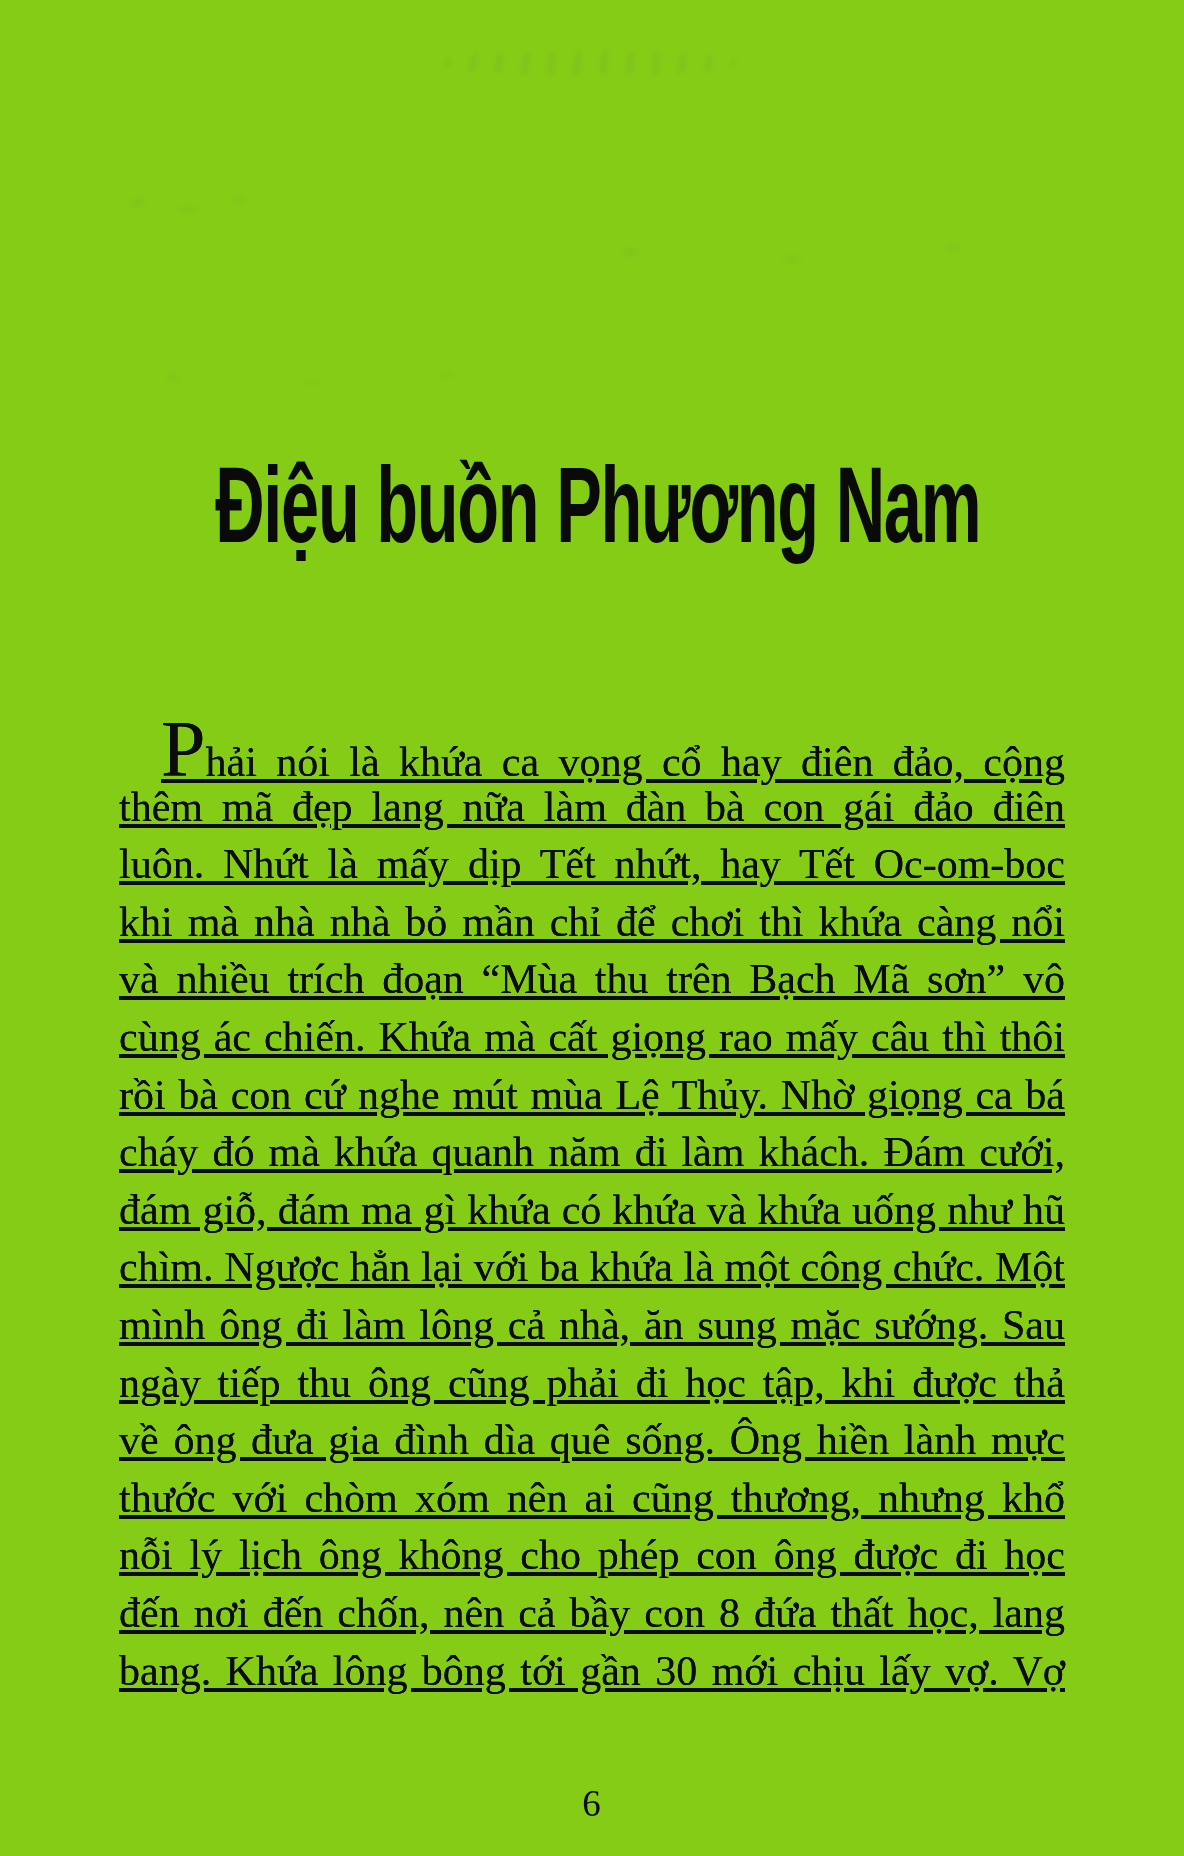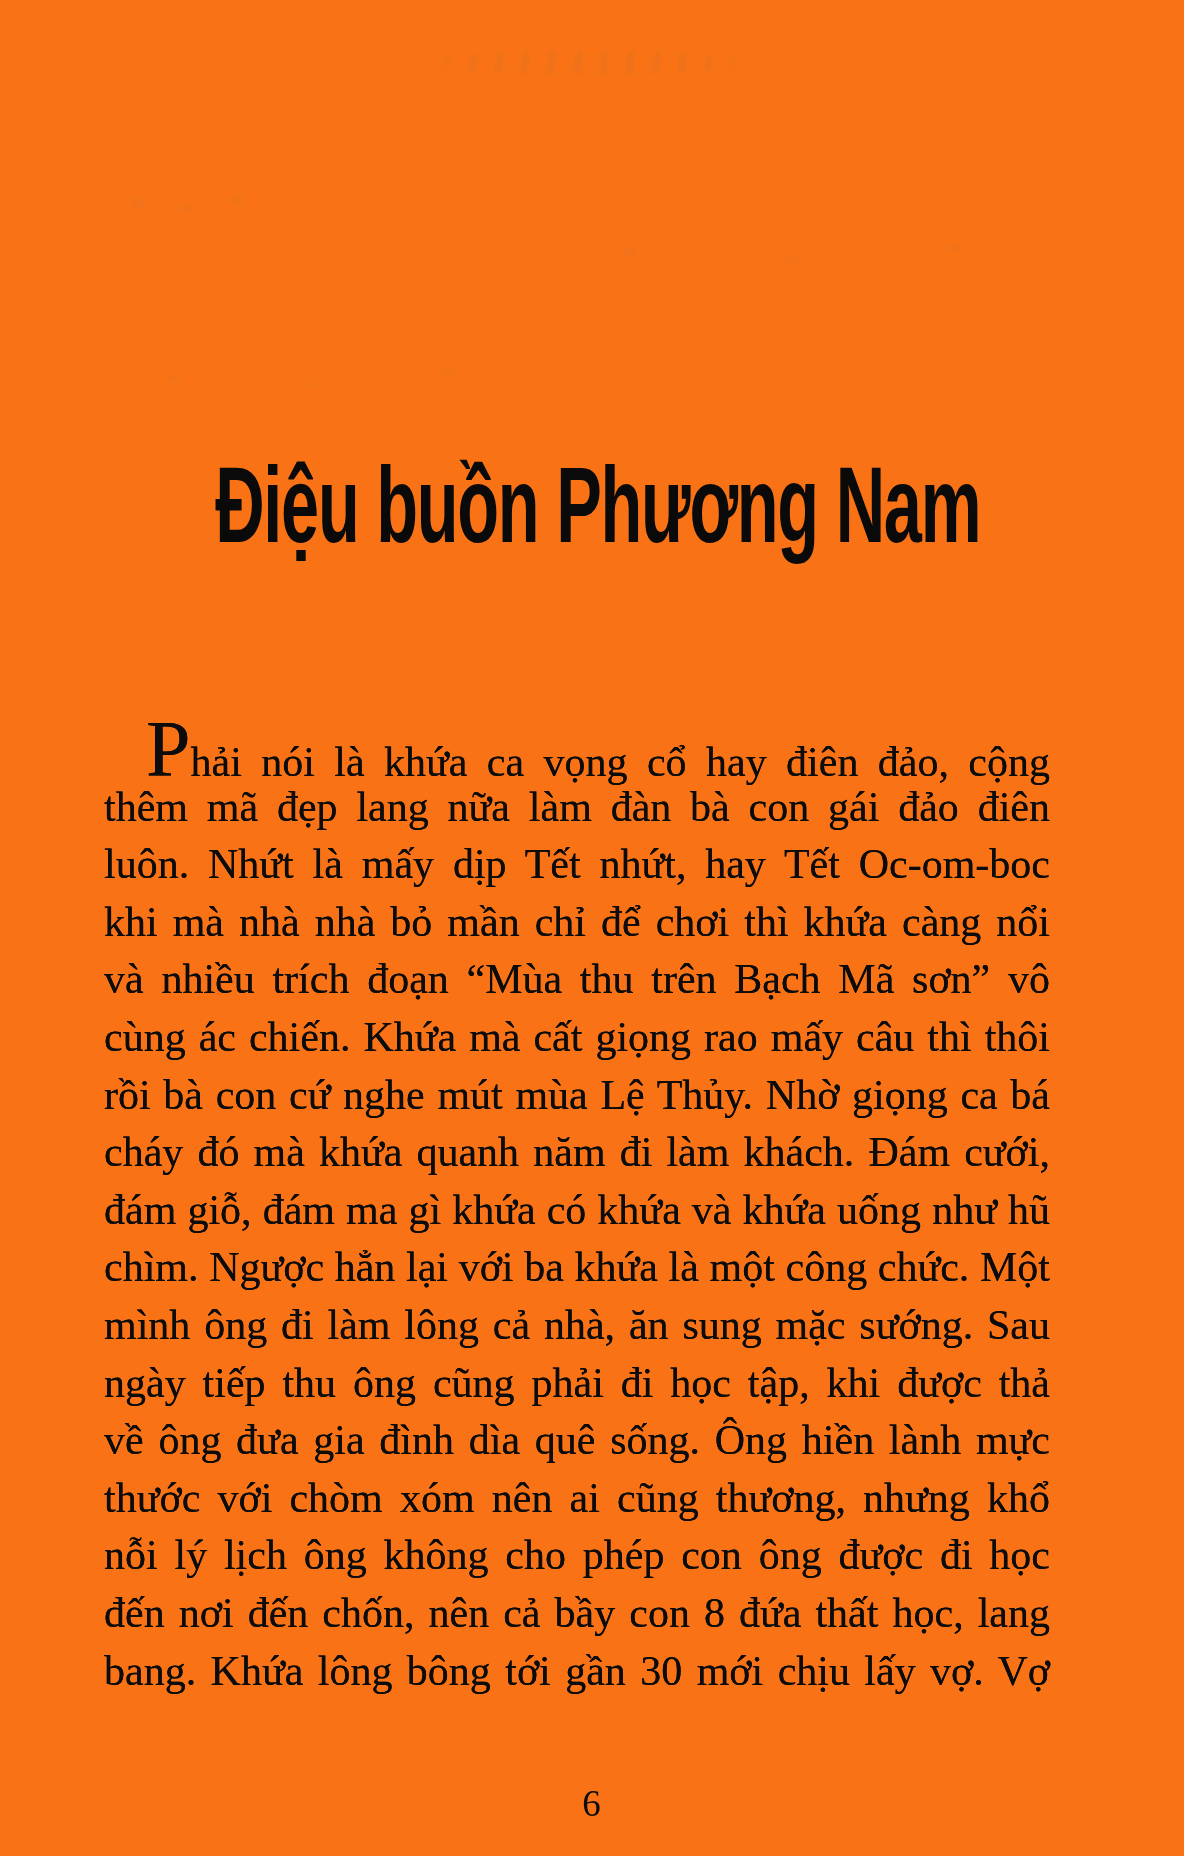--- a/index.html
+++ b/index.html
@@ -1,19 +1,19 @@
 <!DOCTYPE html>
 <html><head>
 <meta charset="utf-8">
 <style>
   html,body{margin:0;padding:0;background:#ffffff;}
   .page{
     position:relative;
     width:1184px;height:1856px;
-    background:#f97316;
+    background:#84cc16;
     overflow:hidden;
     font-family:"Liberation Serif","DejaVu Serif",serif;
     color:#0c0c0c;
   }
   
   .title-wrap{
     position:absolute;top:448px;left:0;right:0;
     text-align:center;
     white-space:nowrap;
   }
@@ -24,24 +24,25 @@
     font-size:107px;
     line-height:1.08;
     letter-spacing:-2px;
     transform:scaleX(0.64);
     transform-origin:center top;
     color:#0a0a0a;
   }
   
   .body-text{
     position:absolute;
-    top:721px;left:104px;width:946px;
+    top:721px;left:119px;width:946px;
     font-size:42px;
     line-height:57.6px;
     text-shadow:0 0 0.6px currentColor;
+    text-decoration:underline;
   }
   .line{
     text-align:justify;
     text-align-last:justify;
     height:57.6px;
     overflow:visible;
     white-space:normal;
   }
   .first-line{padding-left:42px;}
   .drop-cap{

